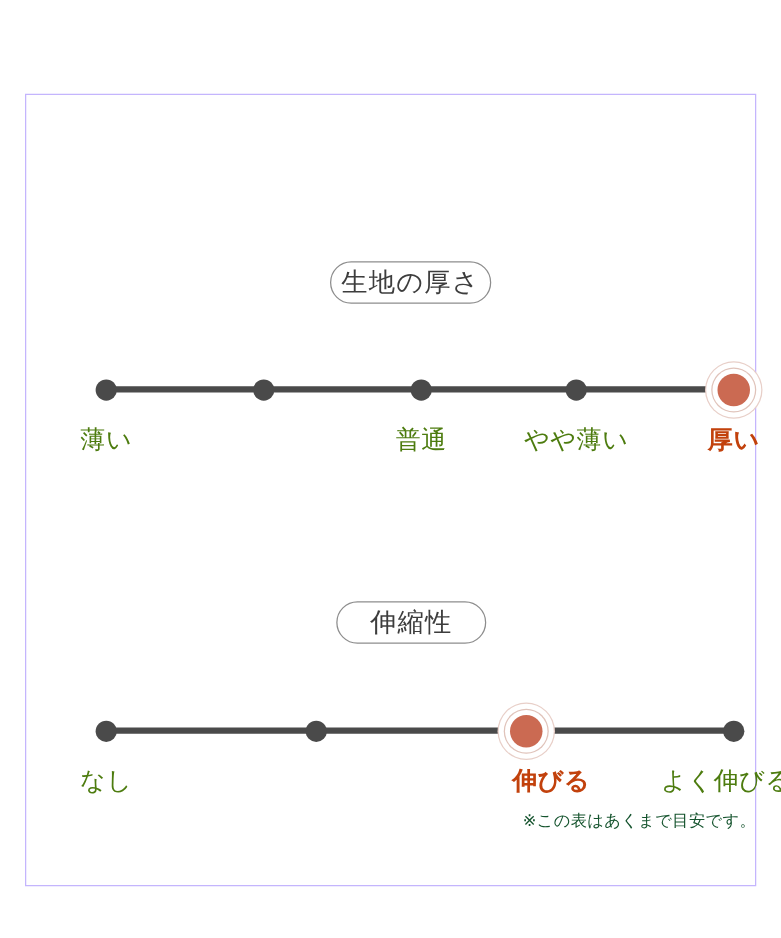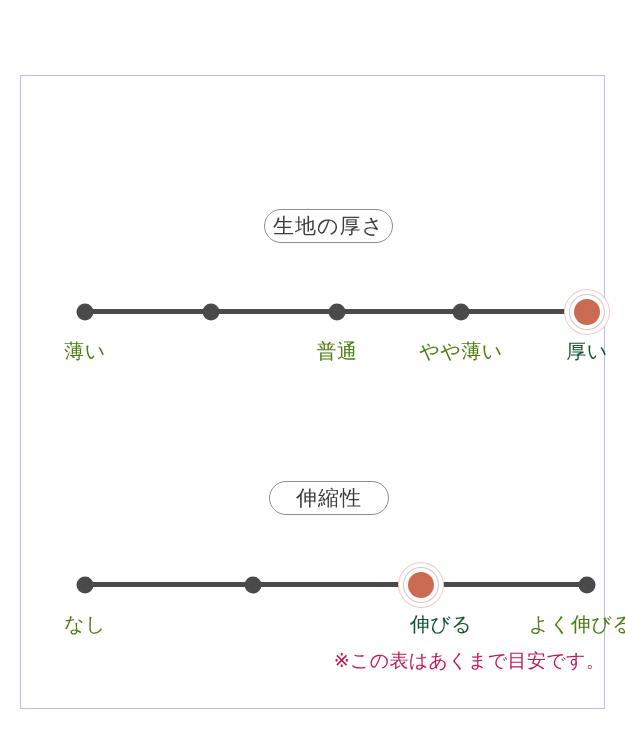--- a/index.html
+++ b/index.html
@@ -104,31 +104,31 @@
   .tick-label {
     position: absolute;
     top: 62px;
     transform: translateX(-50%);
     font-size: 20px;
     color: #4d7c0f;
     white-space: nowrap;
     letter-spacing: 0.5px;
   }
   .tick-label.is-active {
-    font-weight: normal;
-    color: #14532d;
+    font-weight: bold;
+    color: #c2410c;
   }
 
   
   .footnote {
     position: absolute;
     right: 20px;
     top: 648px;
-    font-size: 19px;
-    color: #be185d;
+    font-size: 13px;
+    color: #14532d;
     letter-spacing: 0.3px;
     white-space: nowrap;
     text-align: center;
   }
 </style>
 </head>
 <body>
 
 <div class="page">
 

